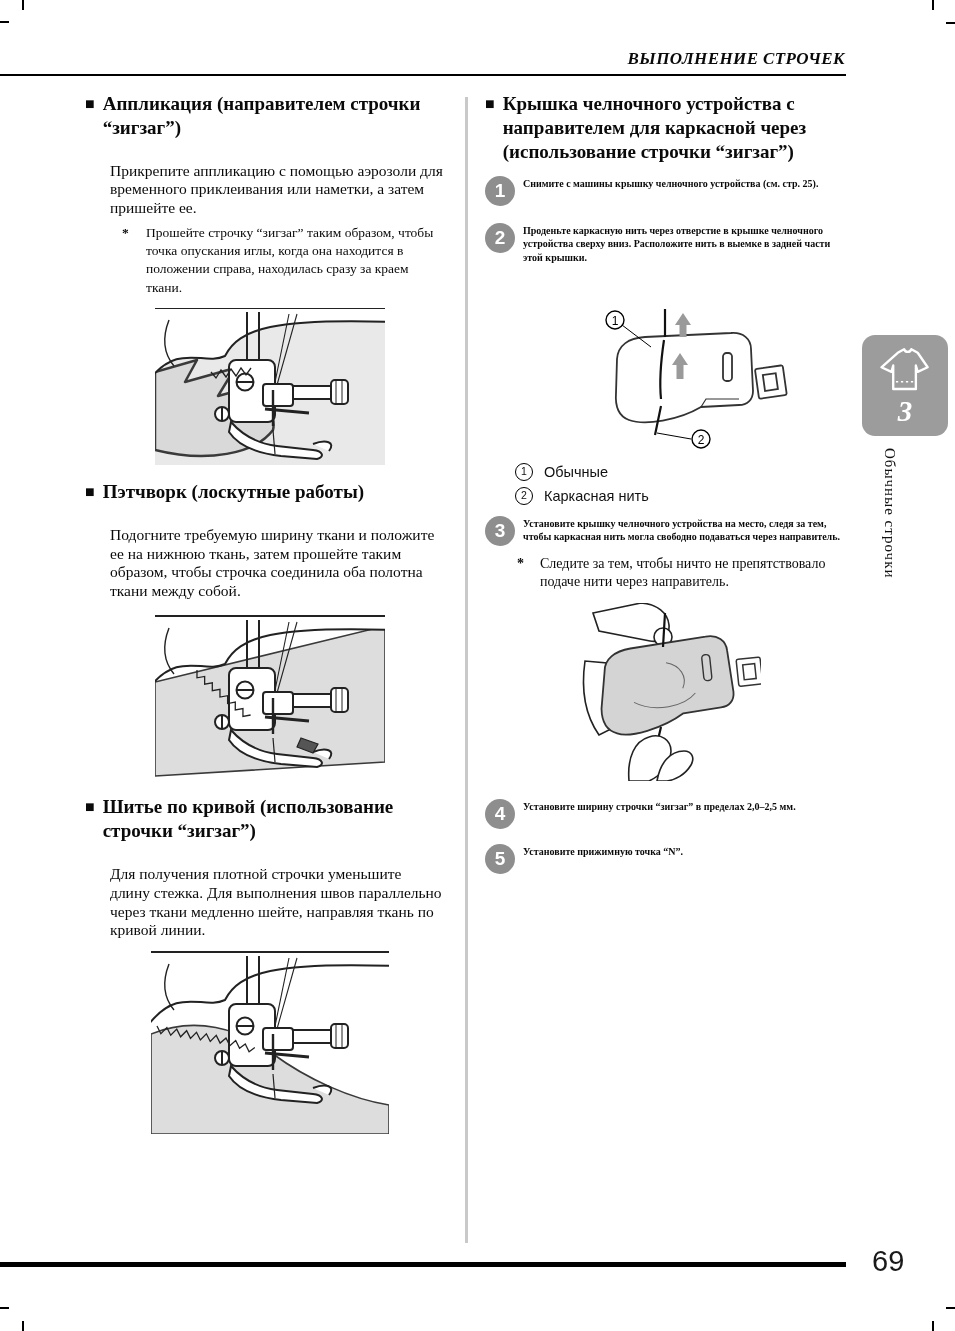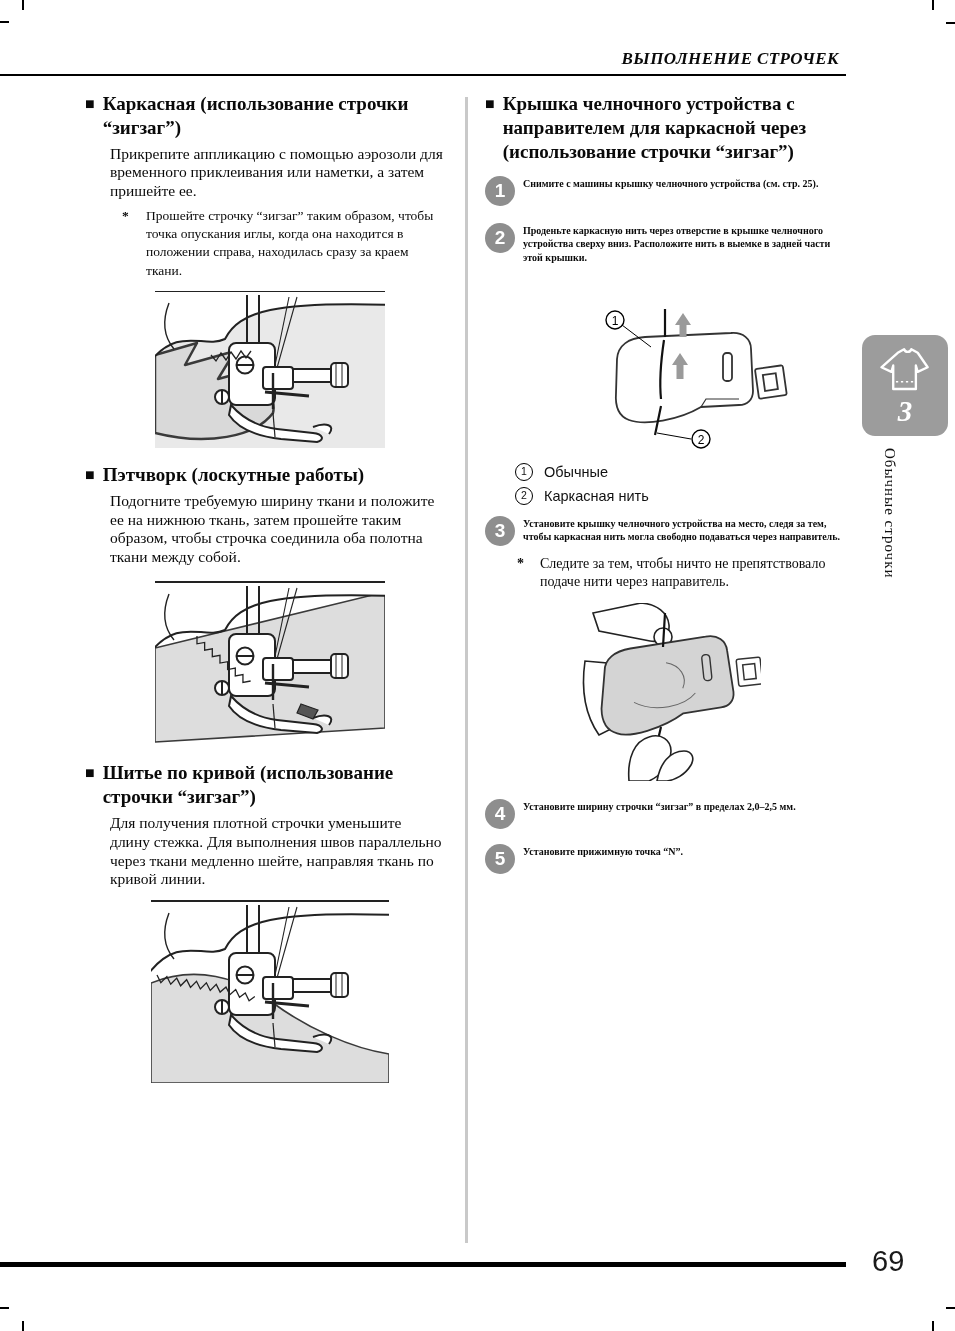--- a/index.html
+++ b/index.html
@@ -4,38 +4,38 @@
 <style>
   html,body{margin:0;padding:0;}
   body{
     width:955px;height:1331px;position:relative;background:#fff;color:#0a0a0a;
     font-family:"Liberation Serif", serif;overflow:hidden;
   }
   
   .crop{position:absolute;background:#000;}
   
   .header-title{
-    position:absolute;top:49px;right:116px;font-style:italic;font-weight:bold;
+    position:absolute;top:49px;right:110px;font-style:italic;font-weight:bold;
     font-size:17px;letter-spacing:.4px;
   }
   .header-rule{position:absolute;top:74px;left:0;width:846px;height:2px;background:#000;}
   .bottom-rule{position:absolute;top:1262px;left:0;width:846px;height:5px;background:#000;}
   .page-number{
     position:absolute;top:1245px;left:872px;font-family:"Liberation Sans",sans-serif;
     font-size:29px;color:#1a1a1a;
   }
   .divider{position:absolute;left:465px;top:97px;width:3px;height:1146px;background:#c9c9c9;}
 
   
   .left-col{position:absolute;left:85px;top:92px;width:360px;}
   .right-col{position:absolute;left:485px;top:92px;width:365px;}
 
   .section-title{display:flex;gap:8px;font-weight:bold;font-size:19px;line-height:1.26;margin:0;}
   .bullet{font-size:16px;line-height:1.5;flex:0 0 auto;}
-  .section-body{margin:5px 0 0 25px;font-size:15.5px;line-height:1.2;width:335px;}
+  .section-body{margin:22px 0 0 25px;font-size:15.5px;line-height:1.2;width:335px;}
   .note{display:grid;grid-template-columns:24px 1fr;margin:6px 0 0 37px;font-size:13.5px;line-height:1.36;width:323px;}
   .note .ast{font-weight:bold;}
 
   .illus{display:block;}
   .illus1{margin:11px 0 0 70px;}
   .illus2{margin:10px 0 0 70px;}
   .illus3{margin:8px 0 0 66px;}
   .mt15{margin-top:15px;}
   .mt18{margin-top:18px;}
 
@@ -132,21 +132,21 @@
     </g>
   </svg>
   <div class="tab-number">3</div>
 </div>
 <div class="v-label">Обычные строчки</div>
 
 <div class="left-col">
 
   <h2 class="section-title">
     <span class="bullet">■</span>
-    <span>Каркасная (использование строчки “зигзаг”)</span>
+    <span>Аппликация (направителем строчки “зигзаг”)</span>
   </h2>
   <p class="section-body">Прикрепите аппликацию с помощью аэрозоли для временного приклеивания или наметки, а затем пришейте ее.</p>
   <div class="note">
     <span class="ast">*</span>
     <span>Прошейте строчку “зигзаг” таким образом, чтобы точка опускания иглы, когда она находится в положении справа, находилась сразу за краем ткани.</span>
   </div>
 
   <svg class="illus illus1" width="230" height="157" viewBox="0 0 230 157">
     <rect width="230" height="157" fill="#e9e9e9"></rect>
     <path d="M0,64 L42,52 L30,74 L80,60 L63,88 L100,78 C113,96 121,110 118,122 C100,146 52,155 0,142 Z" fill="#d9d9d9" stroke="#3a3a3a" stroke-width="2.5" stroke-linejoin="round"></path>

